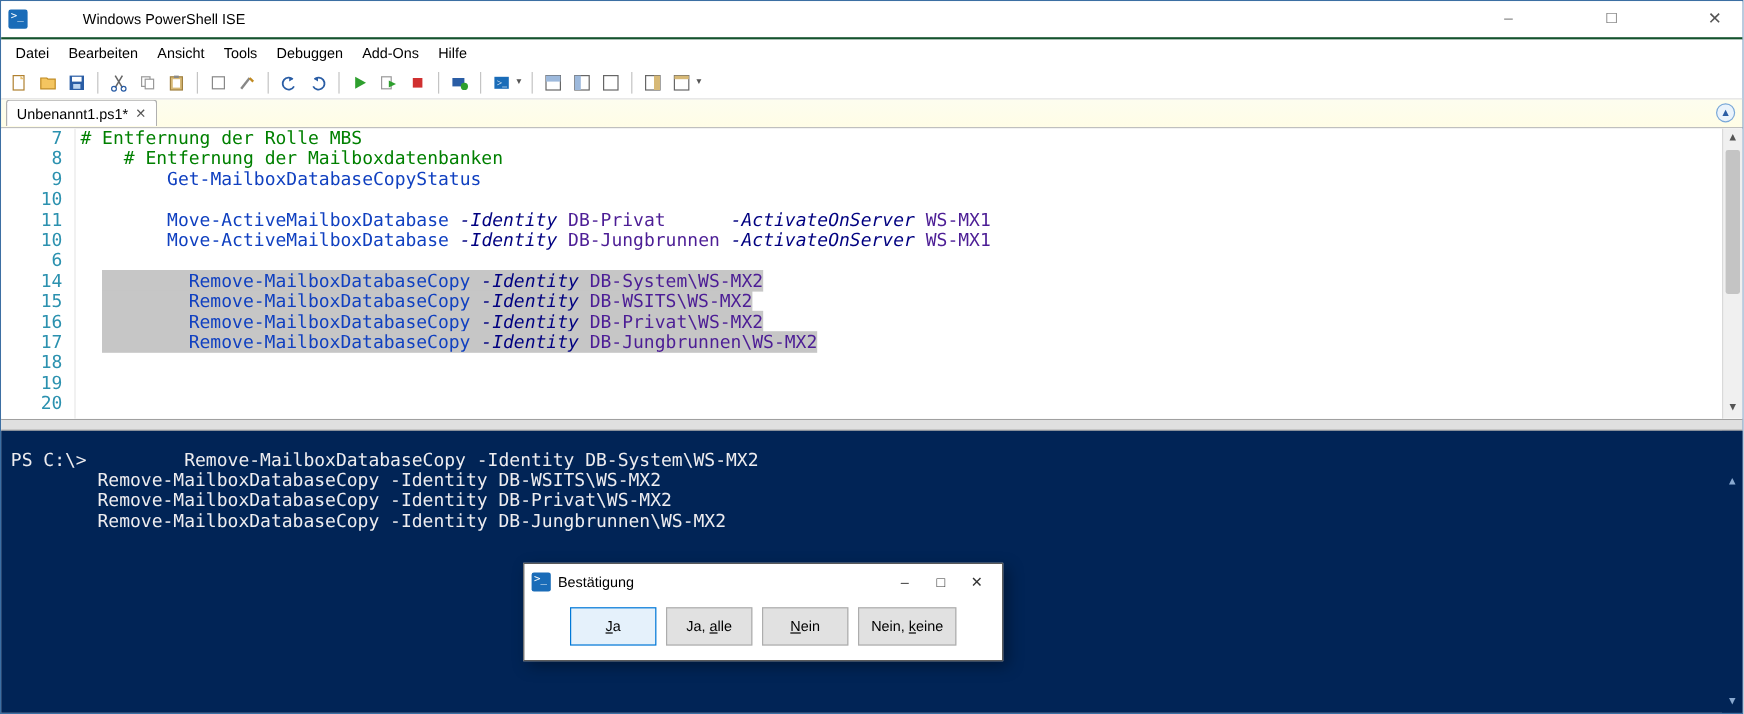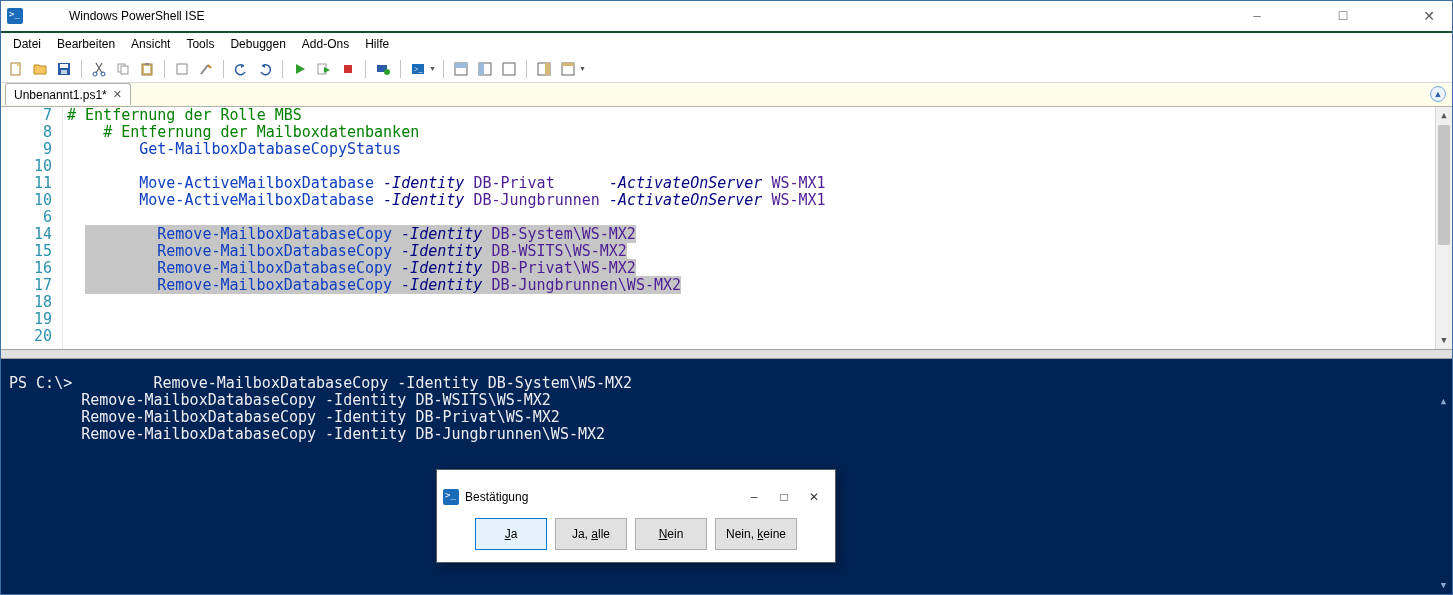--- a/index.html
+++ b/index.html
@@ -51,21 +51,21 @@
 
   .hsplit { height: 10px; background: #e0e0e0; border-top: 1px solid #a0a0a0; border-bottom: 1px solid #a0a0a0; }
 
   
   .console { flex: 1; background: #012456; color: #eeedf0; font-family: Consolas, "Lucida Console", monospace; font-size: 15px; line-height: 17px; padding: 16px 8px; white-space: pre; position: relative; overflow: hidden; }
   .console .scroll-v { background: #012456; border-left: none; }
   .console .scroll-v .up, .console .scroll-v .dn { color: #89a9d0; }
 
   
   .dialog { position: absolute; left: 435px; top: 468px; width: 400px; background: #fff; border: 1px solid #5a5a5a; box-shadow: 4px 4px 12px rgba(0,0,0,.35); font-size: 12px; }
-  .dialog .dlg-title { height: 30px; display: flex; align-items: center; padding: 0 6px; margin-top: 12px; }
+  .dialog .dlg-title { height: 30px; display: flex; align-items: center; padding: 0 6px; }
   .dialog .dlg-title .app-icon { width: 16px; height: 16px; margin-right: 6px; background: #1a6cb8; border-radius: 2px; position: relative; }
   .dialog .dlg-title .app-icon::after { content: ">_"; color: #fff; font-size: 9px; position: absolute; left: 2px; top: 1px; font-family: Consolas, monospace; }
   .dialog .dlg-title .t { flex: 0 0 auto; }
   .dialog .dlg-title .sp { flex: 1; }
   .dialog .dlg-title .wb { width: 30px; height: 24px; display: flex; align-items: center; justify-content: center; font-size: 12px; color: #333; }
   .dialog .body { padding: 4px 10px 12px 10px; line-height: 16px; }
   .dialog .btnrow { display: flex; justify-content: center; gap: 8px; padding: 6px 0 12px 0; }
   .dialog .btnrow button { min-width: 72px; height: 32px; background: #e1e1e1; border: 1px solid #adadad; font-size: 12px; padding: 0 10px; text-align: center; }
   .dialog .btnrow button.default { border: 1px solid #0078d7; background: #e5f1fb; }
   .dialog u { text-decoration: underline; }

